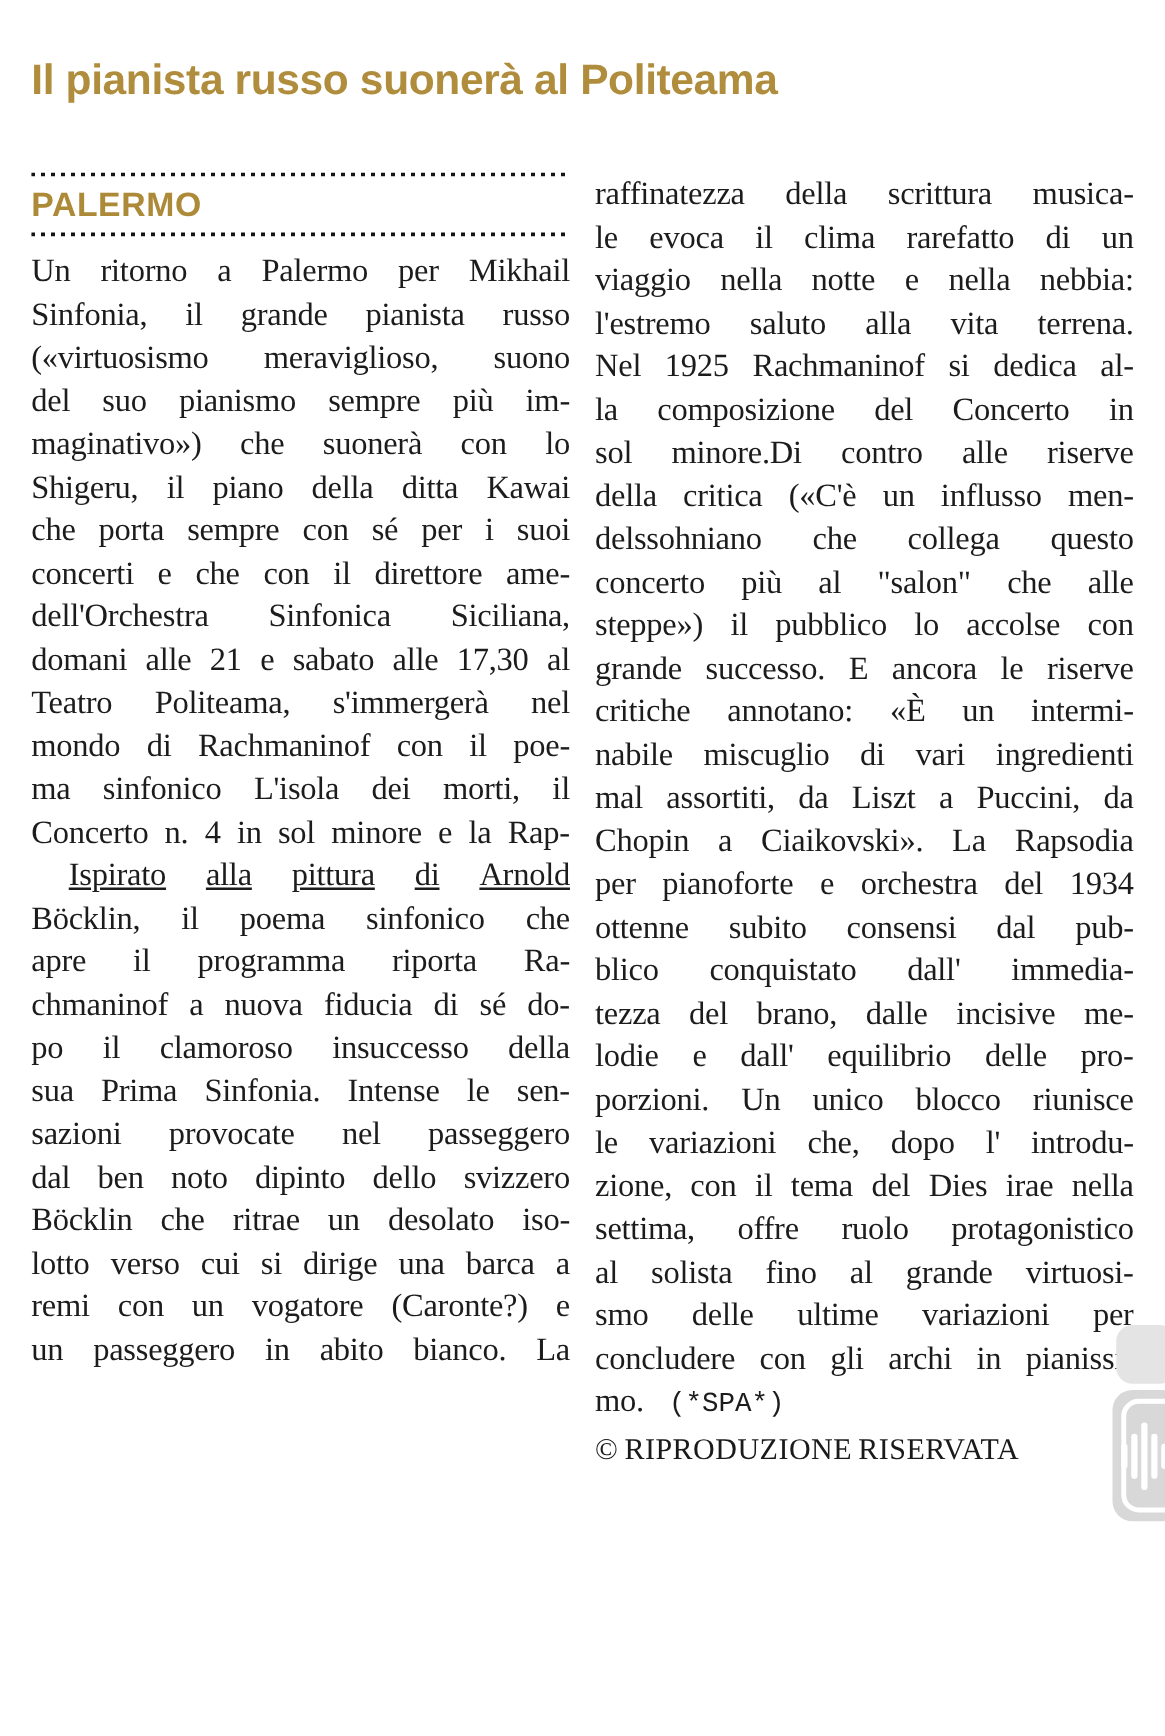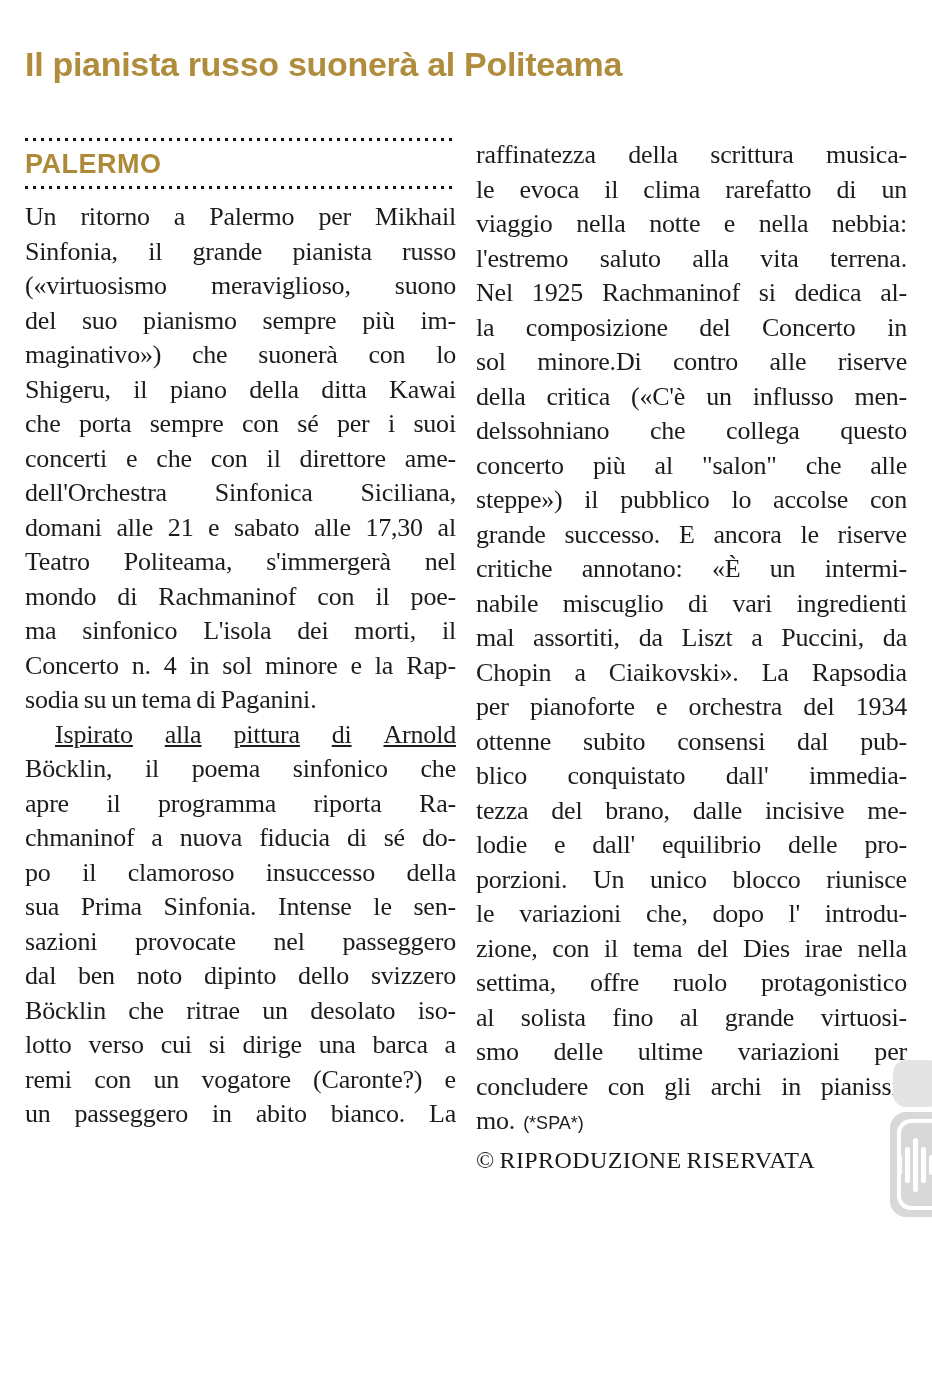--- a/index.html
+++ b/index.html
@@ -21,21 +21,21 @@
   .section-label { font-family:"Liberation Sans", sans-serif; font-weight:700;
                    font-size:27px; color:#ad8a38; letter-spacing:0.5px;
                    height:45px; display:flex; align-items:center; padding-top:2px; }
   .dateline .rule:last-child { margin-bottom:0; }
   .dateline { margin-bottom:11px; }
 
   .bodytext { font-size:26px; letter-spacing:-0.2px; word-spacing:-1.5px; }
   .line { height:34.5px; line-height:34.5px; white-space:nowrap; overflow:visible; }
   .line.stretch { display:flex; justify-content:space-between; }
   .line.indent { padding-left:30px;text-decoration:underline; }
-  .sig-agency { font-family:Liberation Sans, sans-serif; font-size:18px; letter-spacing:0; word-spacing:0; margin-left:8px; }
+  .sig-agency { font-family:Liberation Mono, monospace; font-size:22px; letter-spacing:0; word-spacing:0; margin-left:20px; }
 
   .copyright { margin-top:8px; font-family:"Liberation Serif", serif; font-size:24px;
                letter-spacing:0.4px; color:#1a1a1a; }
 
   
   .widget-top { position:absolute; top:1060px; right:-9px; width:48px; height:47px;
                 border-radius:13px; background:#e4e4e4; }
   .widget-listen { position:absolute; top:1112px; right:-14px; width:56px; height:105px;
                    border-radius:16px; background:#d8d8d8; overflow:hidden; }
   .widget-listen .bubble { position:absolute; left:7px; top:7px; width:58px; height:91px;
@@ -161,21 +161,20 @@
           <span>Concerto</span>
           <span>n.</span>
           <span>4</span>
           <span>in</span>
           <span>sol</span>
           <span>minore</span>
           <span>e</span>
           <span>la</span>
           <span>Rap-</span>
         </div>
-        <div class="line">sodia su un tema di Paganini.</div>
         <div class="line stretch indent">
           <span>Ispirato</span>
           <span>alla</span>
           <span>pittura</span>
           <span>di</span>
           <span>Arnold</span>
         </div>
         <div class="line stretch">
           <span>Böcklin,</span>
           <span>il</span>

